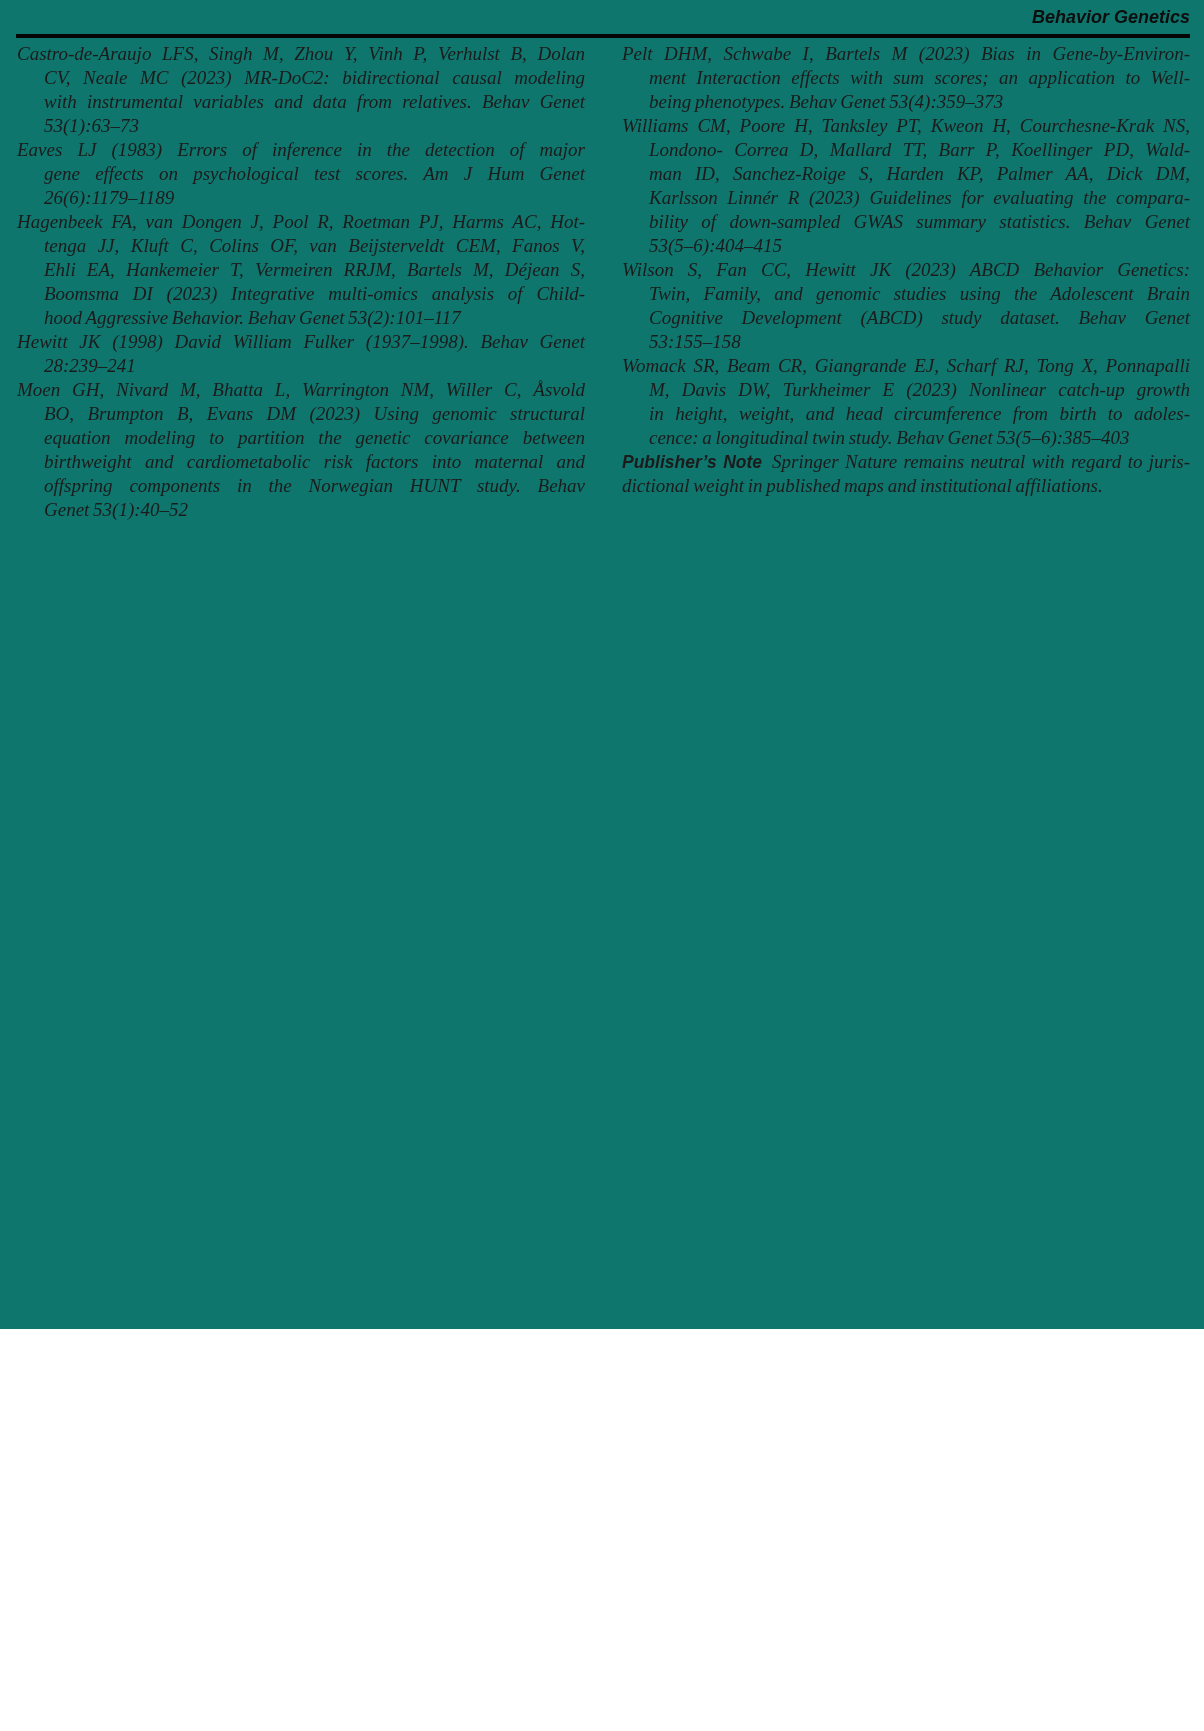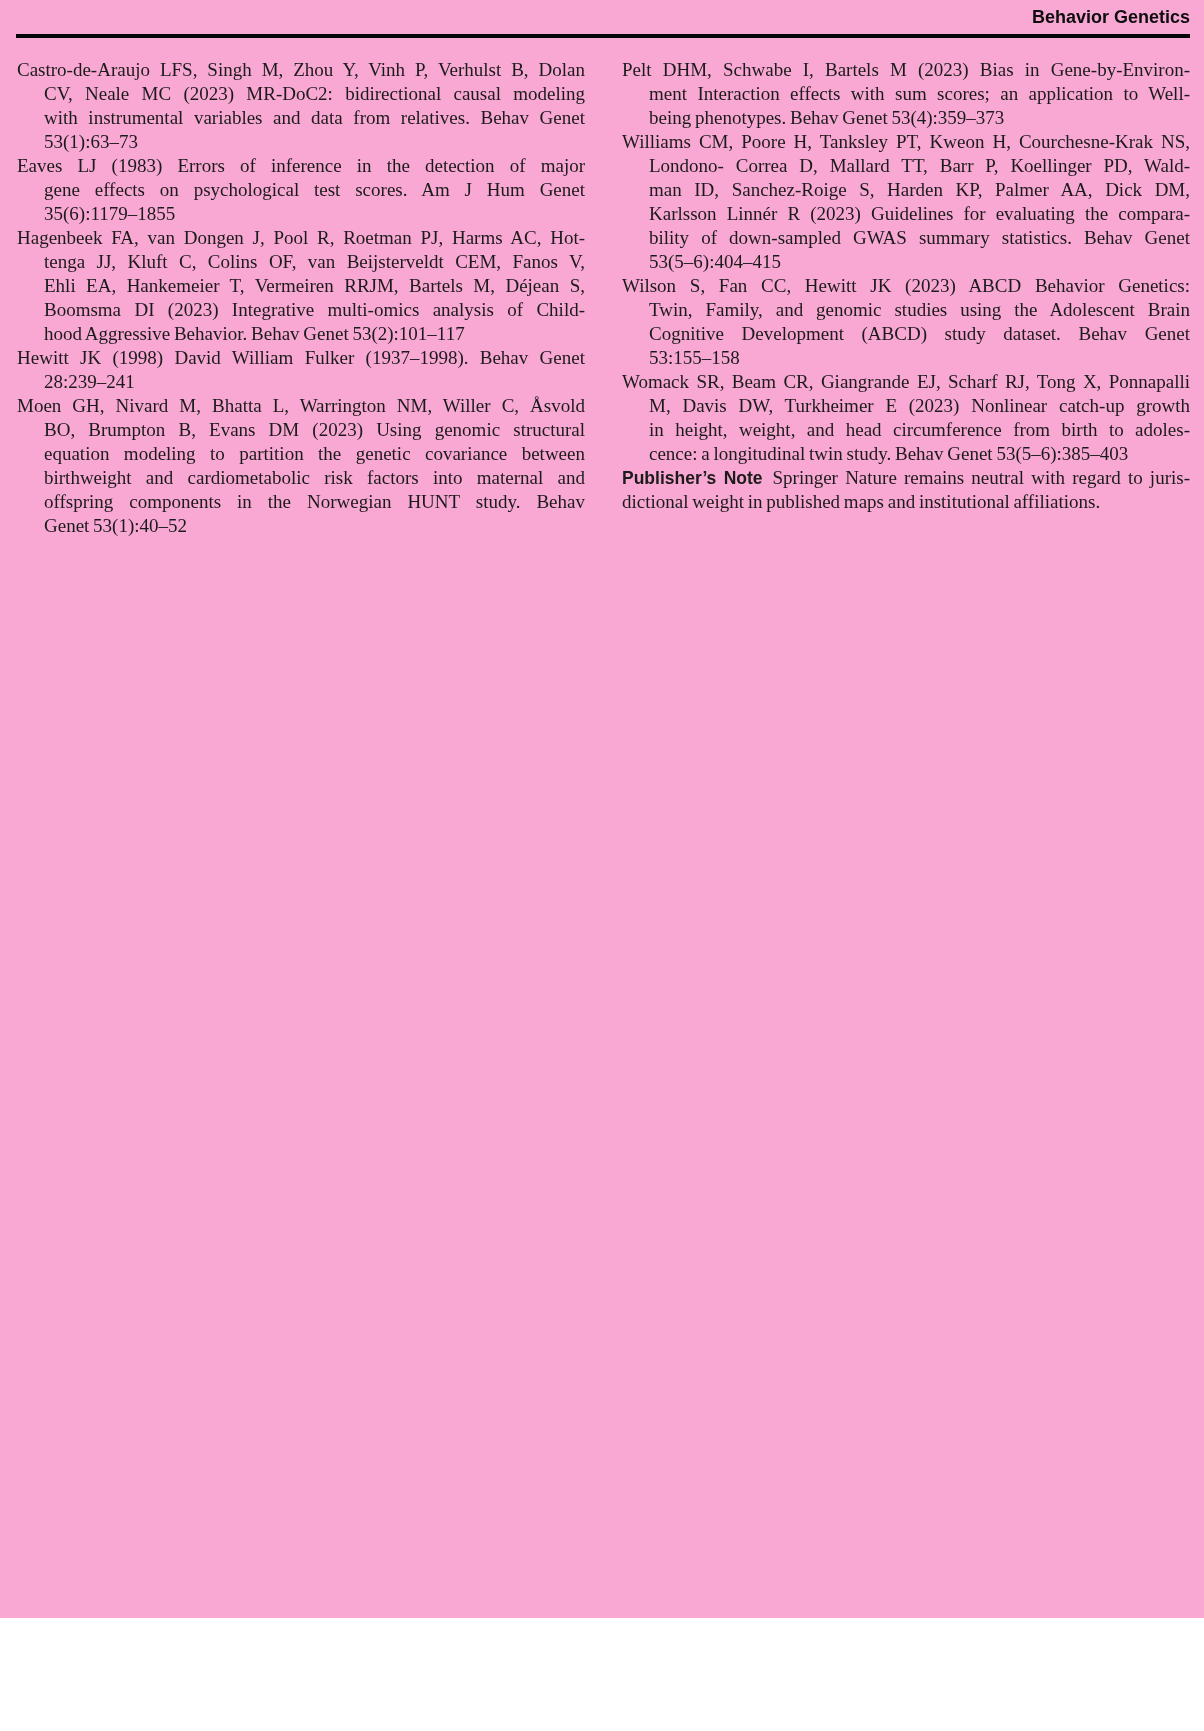--- a/index.html
+++ b/index.html
@@ -1,24 +1,25 @@
 <!DOCTYPE html>
 <html><head>
 <meta charset="utf-8">
 <style>
   html, body { margin: 0; padding: 0; }
   body { background: #ffffff; }
   .page {
     position: relative;
     width: 1204px;
-    height: 1618px;
-    background: #f9a8d4;
+    height: 1329px;
+    background: #0f766e;
     overflow: hidden;
     font-family: "Liberation Serif", "DejaVu Serif", serif;
     color: #1b1b1b;
+    font-style: italic;
   }
 
   
   .journal-title {
     position: absolute;
     top: 5px;
     right: 14px;
     font-family: "Liberation Sans", "DejaVu Sans", sans-serif;
     font-weight: 700;
     font-size: 18px;
@@ -30,21 +31,21 @@
     top: 34px;
     left: 16px;
     width: 1174px;
     height: 4px;
     background: #050505;
   }
 
   
   .col {
     position: absolute;
-    top: 58px;
+    top: 42px;
     width: 568px;
   }
   .col-left  { left: 17px;  }
   .col-right { left: 622px; }
 
   .ref { margin: 0; }
   .ln {
     font-size: 19px;
     line-height: 24px;
     text-align: justify;
@@ -116,21 +117,21 @@
   <div class="col col-left">
       <div class="ref">
         <div class="ln">Castro-de-Araujo LFS, Singh M, Zhou Y, Vinh P, Verhulst B, Dolan</div>
         <div class="ln cont">CV, Neale MC (2023) MR-DoC2: bidirectional causal modeling</div>
         <div class="ln cont">with instrumental variables and data from relatives. Behav Genet</div>
         <div class="ln cont last">53(1):63–73</div>
       </div>
       <div class="ref">
         <div class="ln">Eaves LJ (1983) Errors of inference in the detection of major</div>
         <div class="ln cont">gene effects on psychological test scores. Am J Hum Genet</div>
-        <div class="ln cont last">35(6):1179–1855</div>
+        <div class="ln cont last">26(6):1179–1189</div>
       </div>
       <div class="ref">
         <div class="ln">Hagenbeek FA, van Dongen J, Pool R, Roetman PJ, Harms AC, Hot-</div>
         <div class="ln cont">tenga JJ, Kluft C, Colins OF, van Beijsterveldt CEM, Fanos V,</div>
         <div class="ln cont">Ehli EA, Hankemeier T, Vermeiren RRJM, Bartels M, Déjean S,</div>
         <div class="ln cont">Boomsma DI (2023) Integrative multi-omics analysis of Child-</div>
         <div class="ln cont last">hood Aggressive Behavior. Behav Genet 53(2):101–117</div>
       </div>
       <div class="ref">
         <div class="ln">Hewitt JK (1998) David William Fulker (1937–1998). Behav Genet</div>

